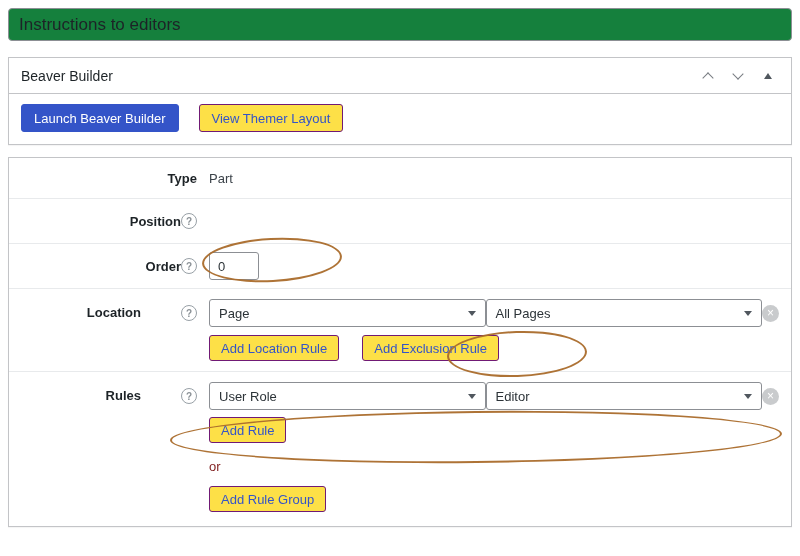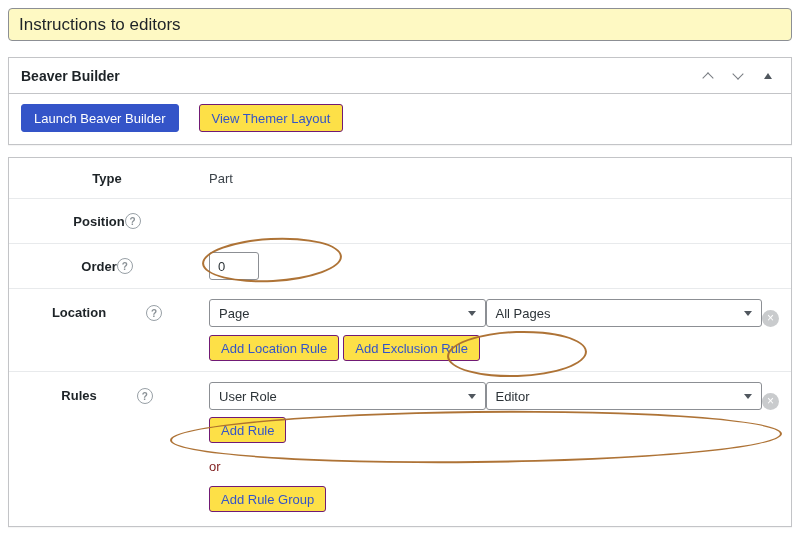--- a/index.html
+++ b/index.html
@@ -12,32 +12,32 @@
     position: relative;
     overflow: hidden;
   }
   .wrap { padding: 8px; }
 
   
   .title-input {
     display: block; width: 100%; height: 33px;
     border: 1px solid #8c8f94; border-radius: 4px;
     padding: 2px 10px; font-size: 17px; font-family: inherit;
-    color: #1d2327; background: #fef9c3; outline: none;
+    color: #1d2327; background: #15803d; outline: none;
   }
 
   
   .postbox { background: #fff; border: 1px solid #c3c4c7; box-shadow: 0 1px 1px rgba(0,0,0,.04); }
   .postbox.first { margin-top: 16px; }
   .postbox.second { margin-top: 12px; }
   .postbox-header {
     display: flex; align-items: center; justify-content: space-between;
     height: 36px; padding-left: 12px; border-bottom: 1px solid #c3c4c7;
   }
-  .postbox-title { font-size: 14px; font-weight: bold; color: #1d2327; }
+  .postbox-title { font-size: 14px; font-weight: normal; color: #1d2327; }
   .handle-actions { display: flex; align-items: center; padding-right: 8px; }
   .handle-btn {
     width: 30px; height: 30px; border: 0; background: transparent;
     display: flex; align-items: center; justify-content: center; cursor: pointer;
   }
   .chev-ico { width: 8px; height: 8px; border-right: 1.5px solid #787c82; border-bottom: 1.5px solid #787c82; display: block; }
   .chev-up { transform: rotate(-135deg); margin-top: 4px; }
   .chev-down { transform: rotate(45deg); margin-bottom: 3px; }
   .tri-up-ico { width: 0; height: 0; border-left: 4.5px solid transparent; border-right: 4.5px solid transparent; border-bottom: 6px solid #50575e; display: block; }
 
@@ -48,21 +48,21 @@
     font-family: inherit; cursor: pointer; text-decoration: none; white-space: nowrap;
   }
   .btn-primary { background: #3454c8; border: 1px solid #3454c8; color: #fff; }
   .btn-secondary { background: #fde047; border: 1px solid #701a75; color: #3454c8; }
   .btn-sm { height: 26px; padding: 0 11px; }
   .bb-body { padding: 10px 12px 12px; display: flex; gap: 20px; }
 
   
   .row { display: grid; grid-template-columns: 200px 1fr; border-bottom: 1px solid #e8eaec; }
   .row:last-child { border-bottom: 0; }
-  .label-cell { display: flex; align-items: center; justify-content: center; padding: 0 12px 0 8px; }
+  .label-cell { display: flex; align-items: center; justify-content: flex-end; padding: 0 12px 0 8px; }
   .label-cell.top { align-items: flex-start; padding-top: 6px; gap: 40px; }
   .row-label { font-weight: bold; }
   .help-icon {
     width: 16px; height: 16px; border-radius: 50%; border: 1px solid #98a0a6;
     color: #8a9196; font-size: 10px; font-weight: bold;
     display: flex; align-items: center; justify-content: center;
     flex: none; background: #fff; cursor: pointer;
   }
   .value-cell { padding-right: 12px; }
   .row-type { height: 41px; }
@@ -81,27 +81,27 @@
     background: #fff; padding: 0 9px; cursor: pointer; color: #2c3338;
   }
   .fselect-wide { width: 100%; height: 30px; }
   .fselect-flex { flex: 1; }
   .sel-chev { width: 7px; height: 7px; border-right: 1.5px solid #3c434a; border-bottom: 1.5px solid #3c434a; transform: rotate(45deg); margin-top: -3px; display: block; }
   .tri-down-ico { width: 0; height: 0; border-left: 4px solid transparent; border-right: 4px solid transparent; border-top: 5px solid #50575e; display: block; }
   .order-input {
     width: 50px; height: 28px; border: 1px solid #8c8f94; border-radius: 3px;
     padding: 0 8px; font-family: inherit; font-size: 13px; color: #2c3338;
   }
-  .controls-line { display: flex; align-items: flex-end; }
+  .controls-line { display: flex; align-items: center; }
   .remove-icon {
     width: 17px; height: 17px; border-radius: 50%; background: #c9cbcd;
     color: #fff; font-size: 12px; line-height: 16px; text-align: center;
     flex: none; cursor: pointer;
   }
-  .btn-row { display: flex; gap: 4px; margin-top: 8px; }
+  .btn-row { display: flex; gap: 23px; margin-top: 8px; }
   .add-rule-line { margin-top: 7px; }
   .or-label { margin: 16px 0 12px; color: #7f1d1d; }
 
   
   .annotation { position: absolute; border: 2px solid #aa6b2b; border-radius: 50%; pointer-events: none; z-index: 5; opacity: .95; }
   #ann-position { left: 202px; top: 238px; width: 140px; height: 44px; transform: rotate(-3deg); }
   #ann-allpages { left: 447px; top: 331px; width: 140px; height: 46px; transform: rotate(-2deg); }
   #ann-rules { left: 170px; top: 411px; width: 612px; height: 52px; transform: rotate(-0.6deg); }
 </style>
 </head>

